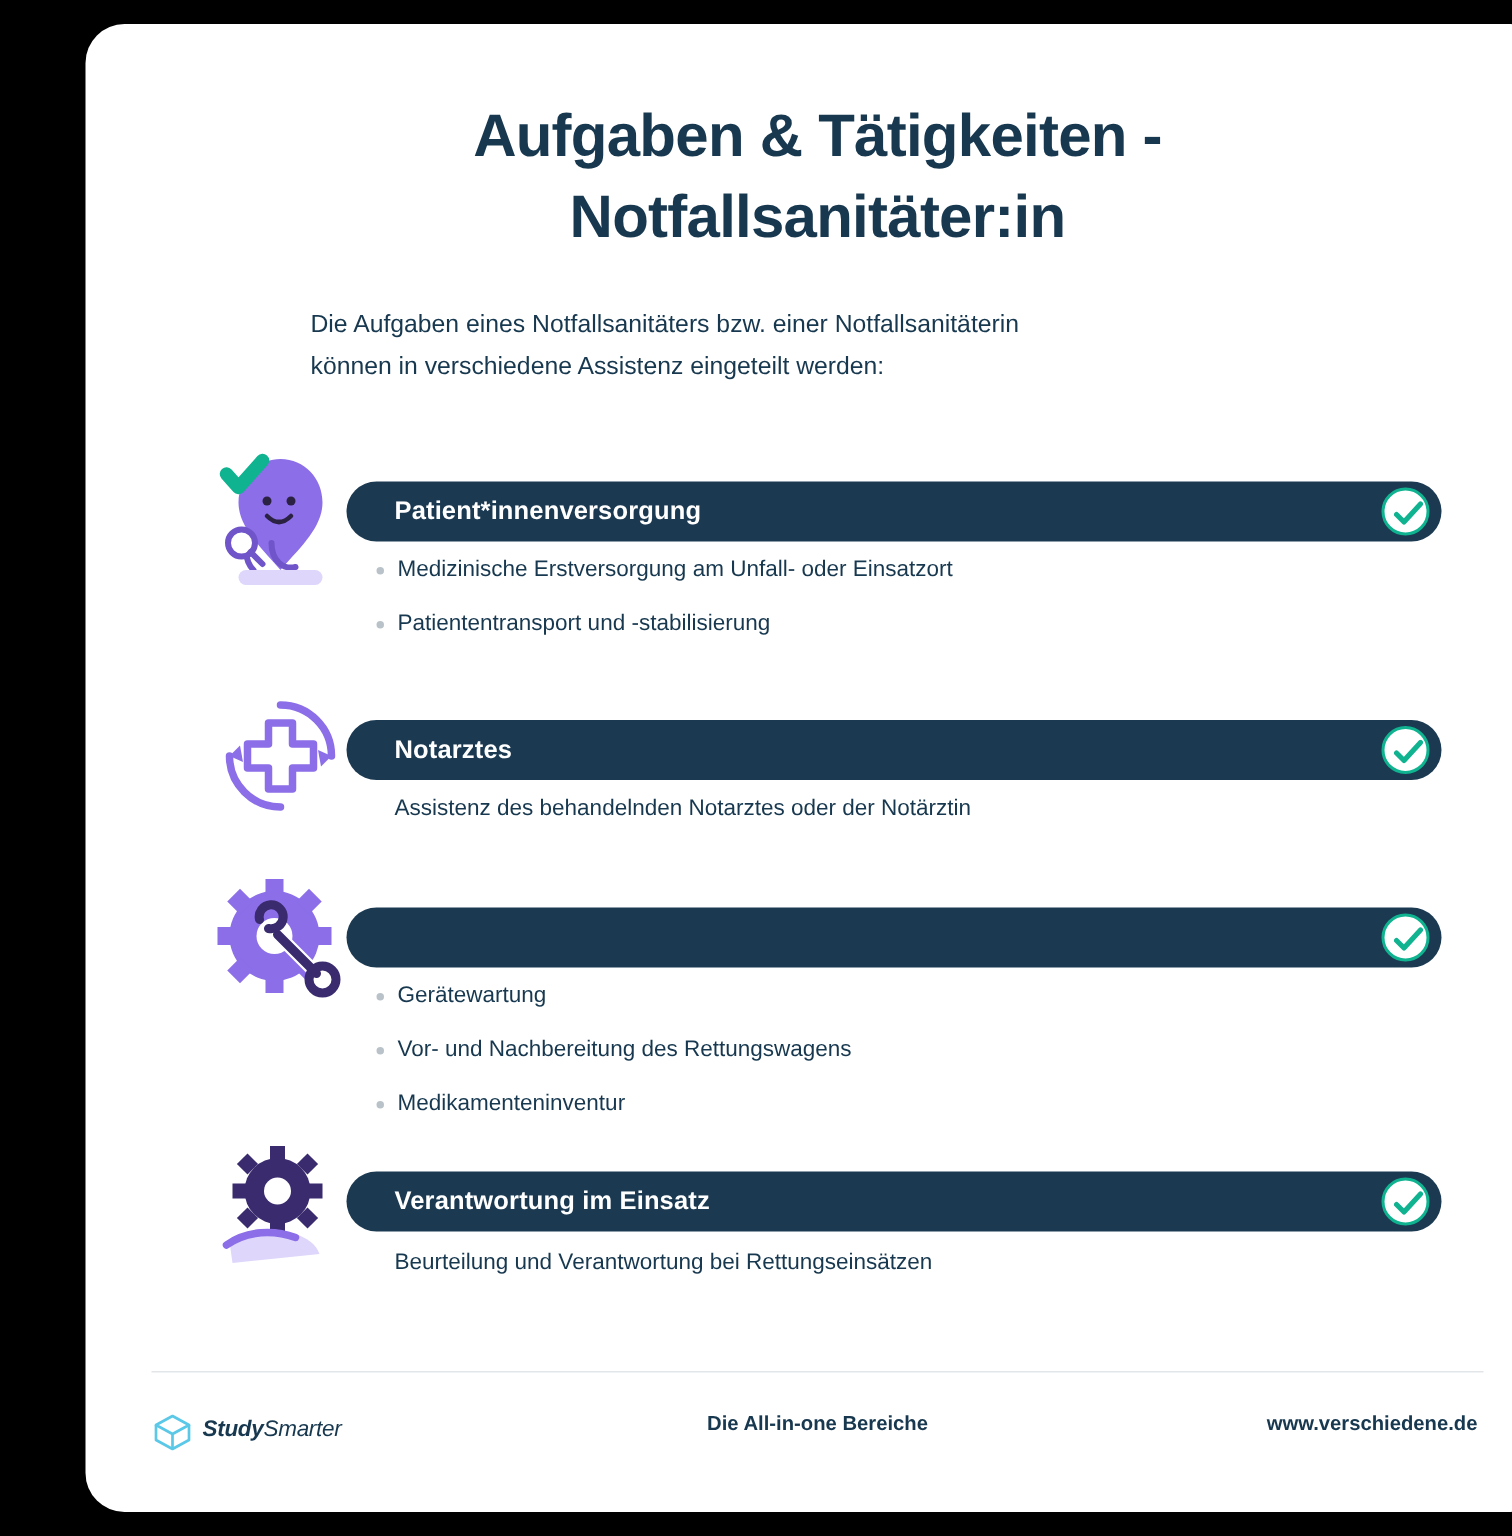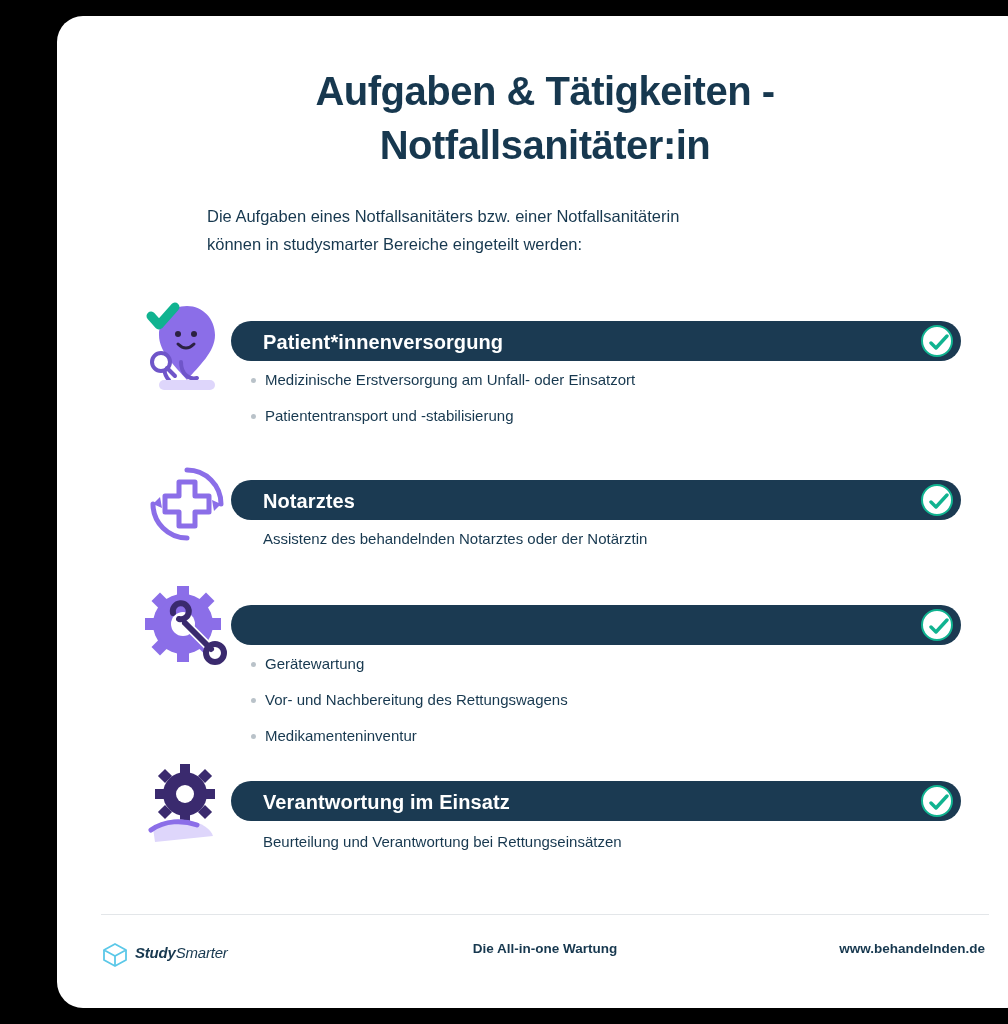--- a/index.html
+++ b/index.html
@@ -59,21 +59,21 @@
     height: 40px;
     background: #1b3a52;
     border-radius: 20px;
     box-sizing: border-box;
   }
   .bar-label {
     position: absolute;
     left: 32px;
     top: 10px;
     color: #ffffff;
-    font-size: 20px;
+    font-size: 17px;
     font-weight: bold;
     letter-spacing: 0.1px;
     white-space: nowrap;
     text-align: right;
   }
   .bar-check {
     position: absolute;
     right: 8px;
     top: 4px;
     width: 32px;
@@ -151,21 +151,21 @@
 
 <div class="card">
 
   <div class="title">
     <div>Aufgaben &amp; Tätigkeiten -</div>
     <div>Notfallsanitäter:in</div>
   </div>
 
   <div class="subtitle">
     <div>Die Aufgaben eines Notfallsanitäters bzw. einer Notfallsanitäterin</div>
-    <div>können in studysmarter Bereiche eingeteilt werden:</div>
+    <div>können in verschiedene Assistenz eingeteilt werden:</div>
   </div>
 
   <div class="section" style="top:0">
 
     <div class="icon-box" style="top:278px">
       <svg width="100" height="100" viewBox="0 0 100 100">
         <path d="M50 12 C66 12 78 25 78 41 C78 58 62 72 50 86 C38 72 22 58 22 41 C22 25 34 12 50 12 Z" fill="#8b6ee8"></path>
         <circle cx="41" cy="40" r="3" fill="#2b2142"></circle>
         <circle cx="57" cy="40" r="3" fill="#2b2142"></circle>
         <path d="M41 50 Q49 58 57 50" stroke="#2b2142" stroke-width="3" fill="none" stroke-linecap="round"></path>
@@ -297,16 +297,16 @@
   <span class="logo-mark">
     <svg width="28" height="28" viewBox="0 0 28 28">
       <path d="M14 3 L25 9 L14 15 L3 9 Z" fill="none" stroke="#5bc8e8" stroke-width="1.8" stroke-linejoin="round"></path>
       <path d="M3 9 L3 19 L14 25 L25 19 L25 9" fill="none" stroke="#5bc8e8" stroke-width="1.8" stroke-linejoin="round"></path>
       <path d="M14 15 L14 25" fill="none" stroke="#5bc8e8" stroke-width="1.8"></path>
     </svg>
   </span>
 
   <div class="brand-name"><span>Study</span><span class="light">Smarter</span></div>
 
-  <div class="footer footer-center">Die All-in-one Wartung</div>
-  <div class="footer footer-right">www.behandelnden.de</div>
+  <div class="footer footer-center">Die All-in-one Bereiche</div>
+  <div class="footer footer-right">www.verschiedene.de</div>
 
 </div>
 
 </body></html>

